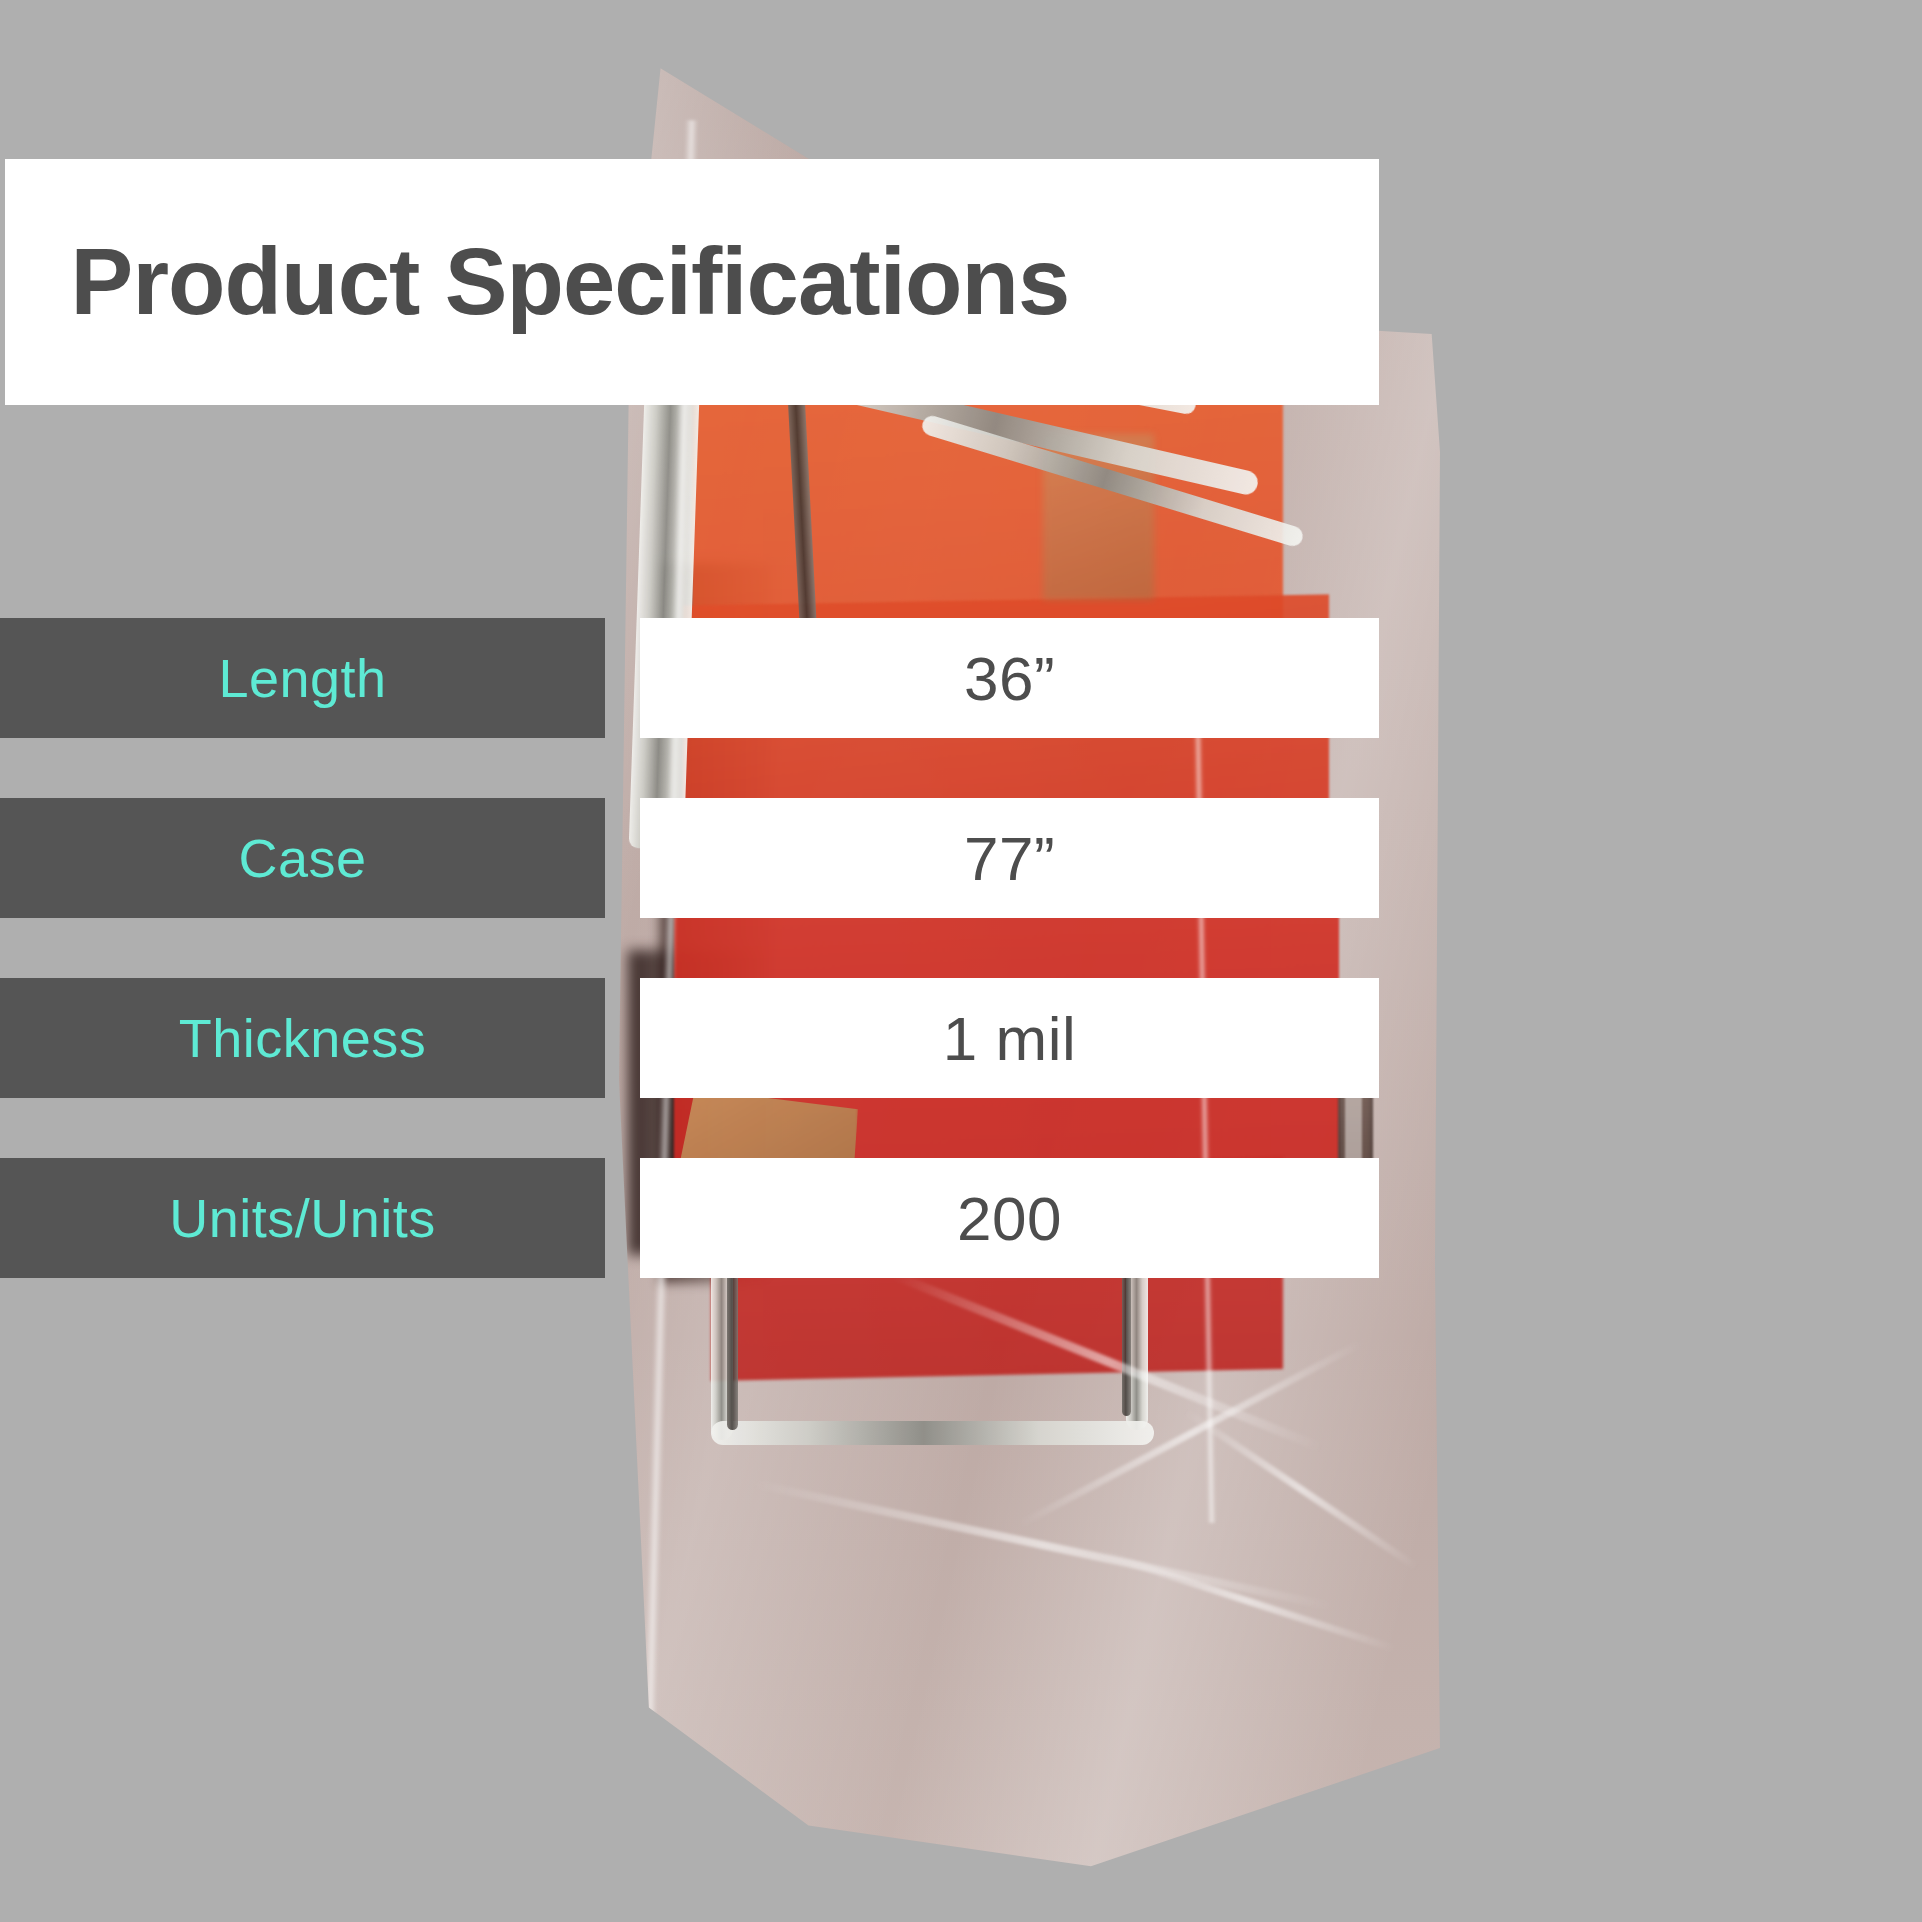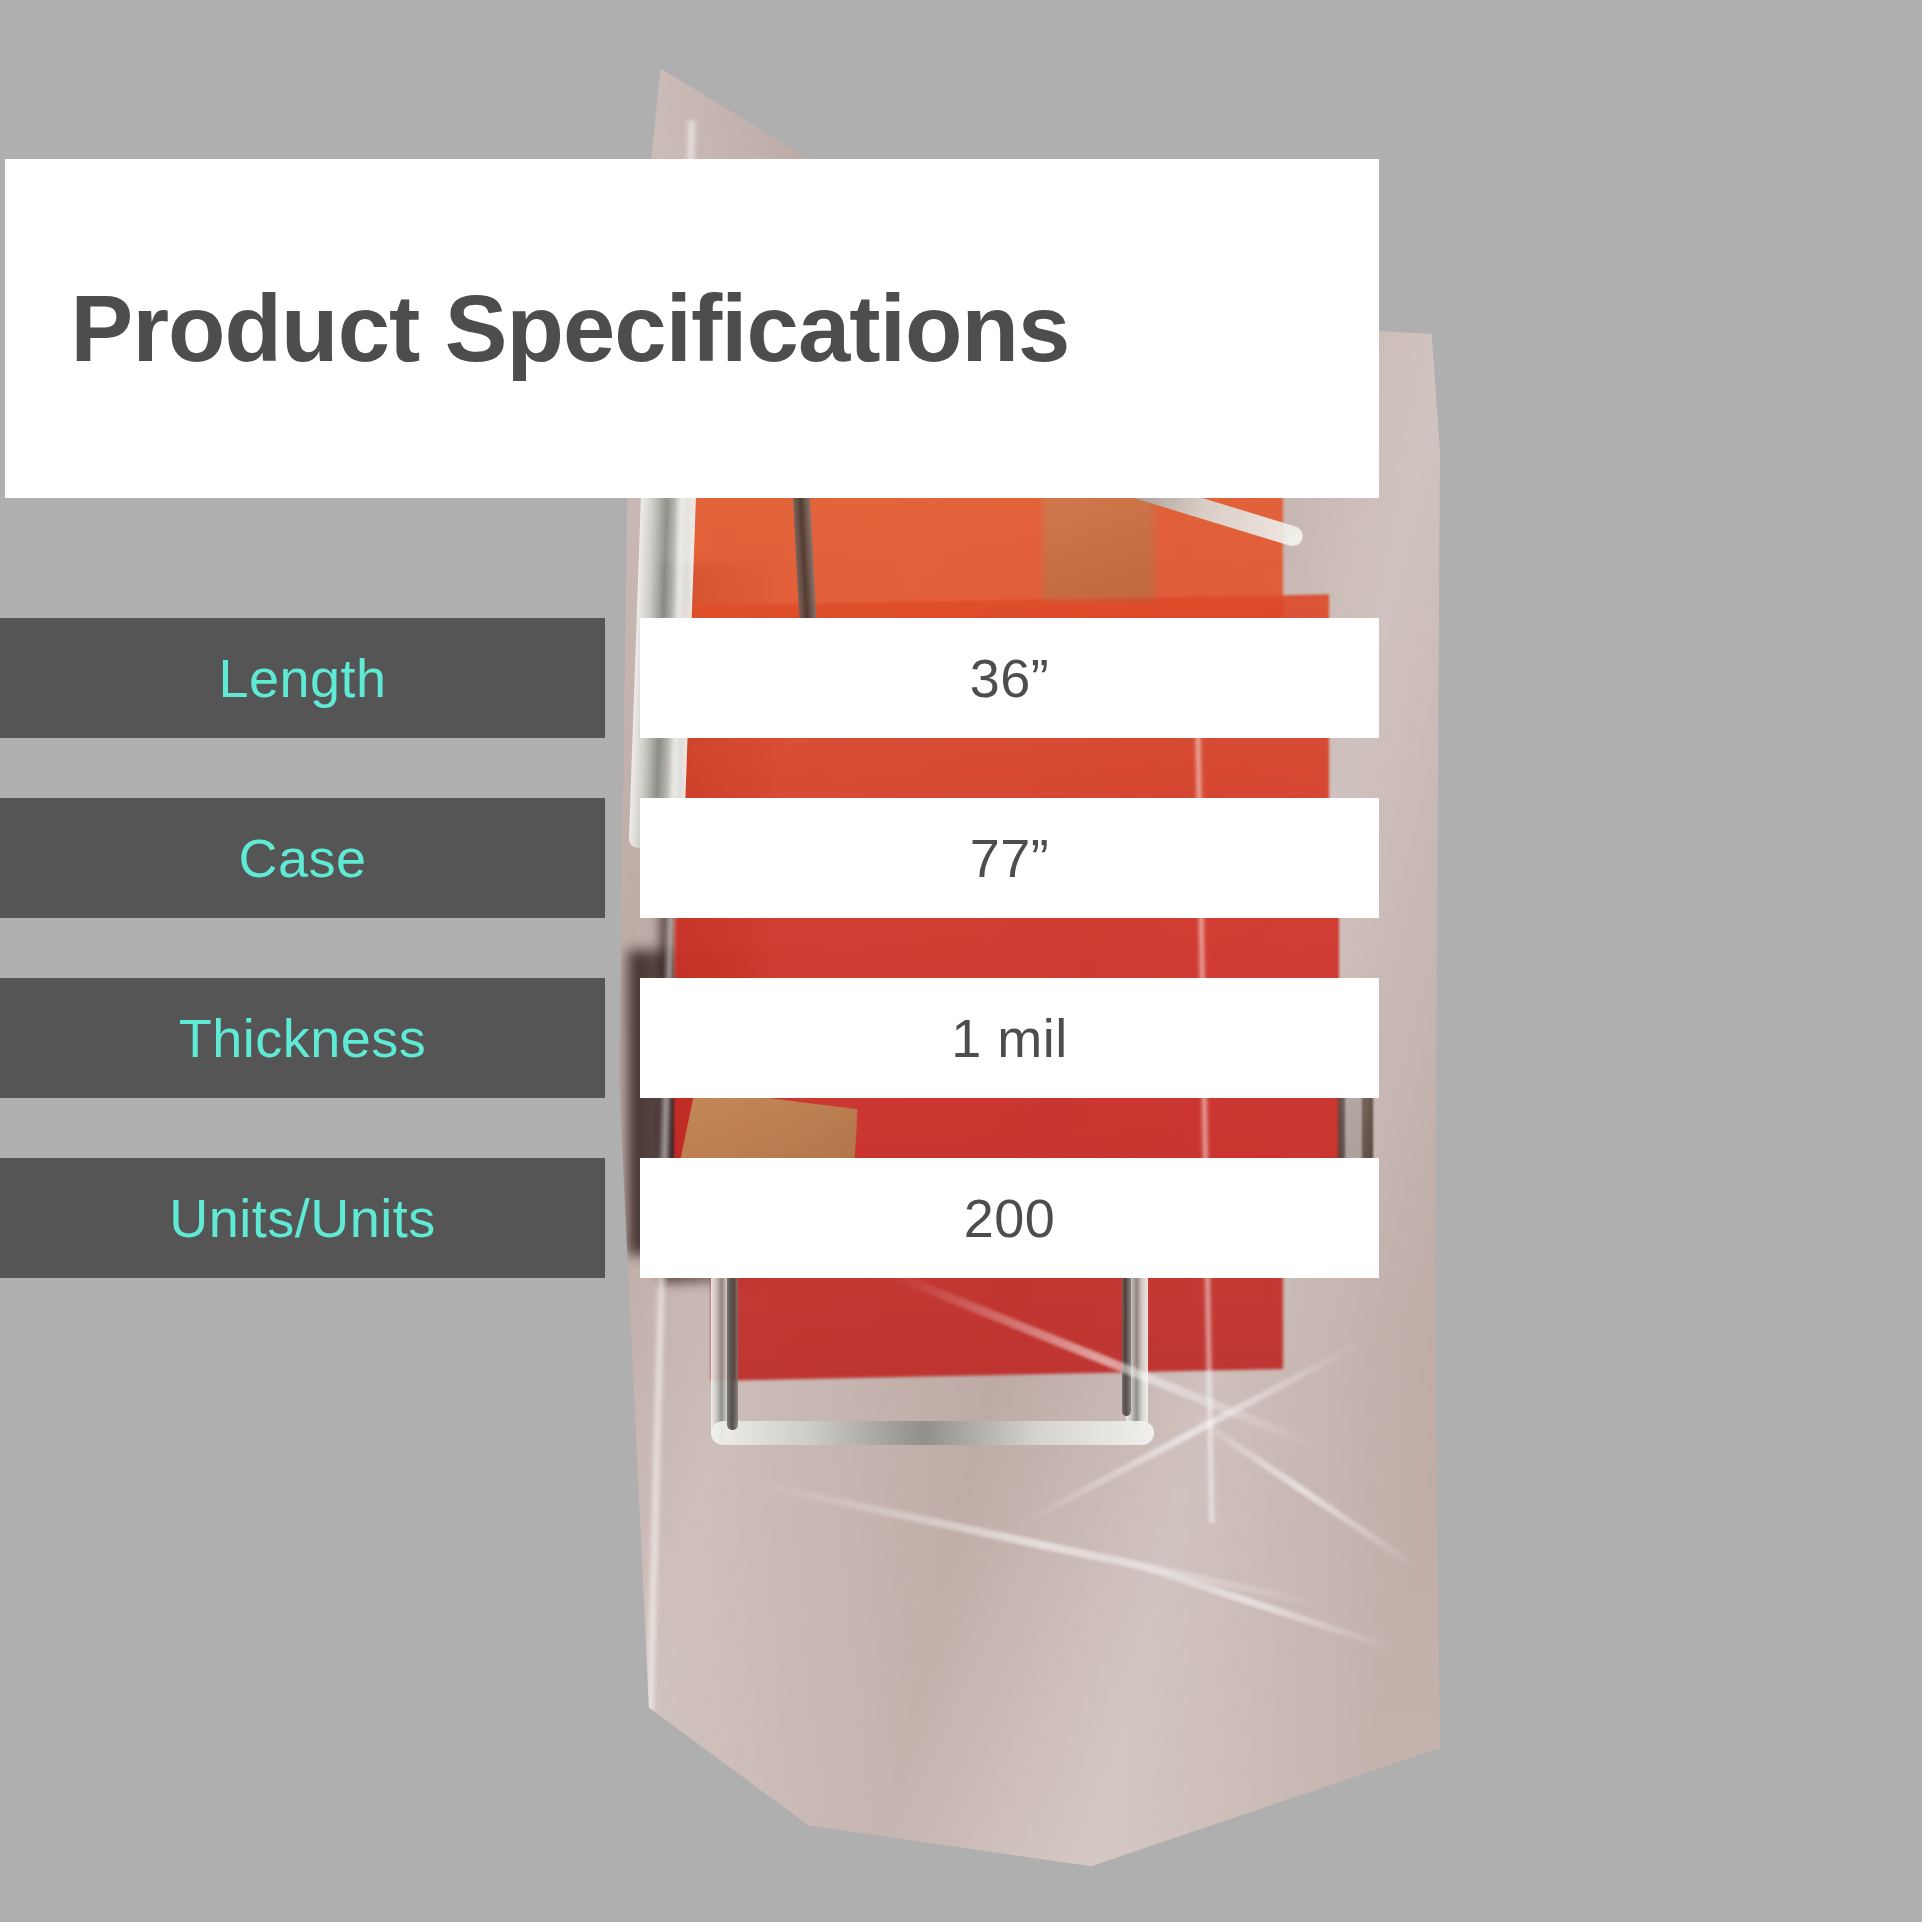--- a/index.html
+++ b/index.html
@@ -217,21 +217,21 @@
   .cr6 { left: 166px; top: 111px;  width: 351px; height: 8.3px;   transform: rotate(24deg); }
   .cr7 { left: 591px; top: 646px;  width: 9.2px;  height: 831px; transform: rotate(-1deg); }
   .cr8 { left: 480px; top: 1551px; width: 314px; height: 7.4px;   transform: rotate(18deg); }
 
   
   .title-bar {
     position: absolute;
     left: 4.6px;
     top: 159px;
     width: 1374px;
-    height: 339px;
+    height: 246px;
     background: #ffffff;
     display: flex;
     align-items: center;
     text-align: right;
   }
   .title-text {
     margin-left: 66px;
     font-size: 94px;
     font-weight: 700;
     color: #4d4d4d;
@@ -263,21 +263,21 @@
   .spec-value {
     position: absolute;
     left: 640px;
     width: 739px;
     height: 120px;
     background: #ffffff;
     display: flex;
     align-items: center;
     justify-content: center;
     color: #4d4d4d;
-    font-size: 54px;
+    font-size: 62px;
     font-weight: 400;
     letter-spacing: 0.5px;
   }
   .row-0 { top: 618px; }
   .row-1 { top: 798px; }
   .row-2 { top: 978px; }
   .row-3 { top: 1158px; }
 </style>
 </head>
 <body>

